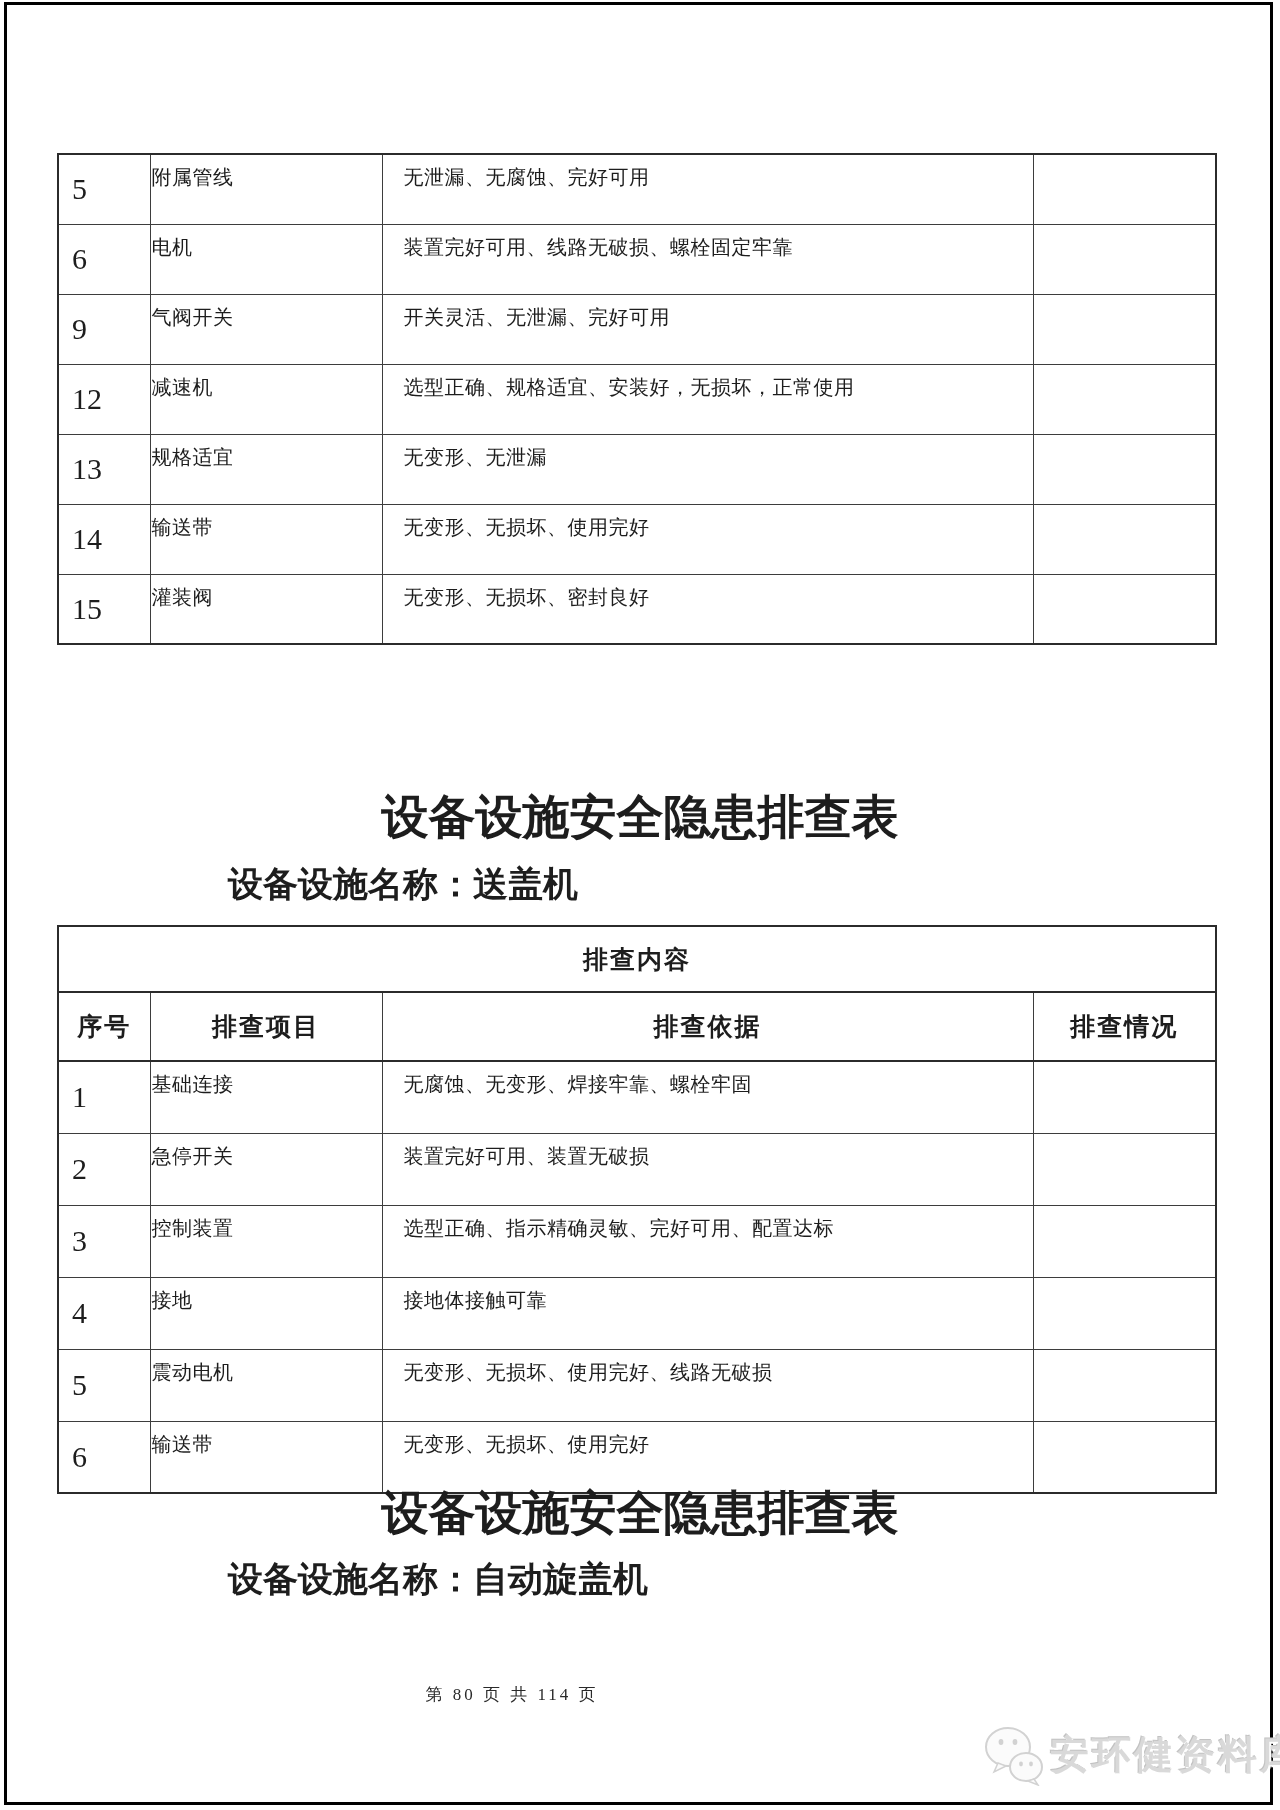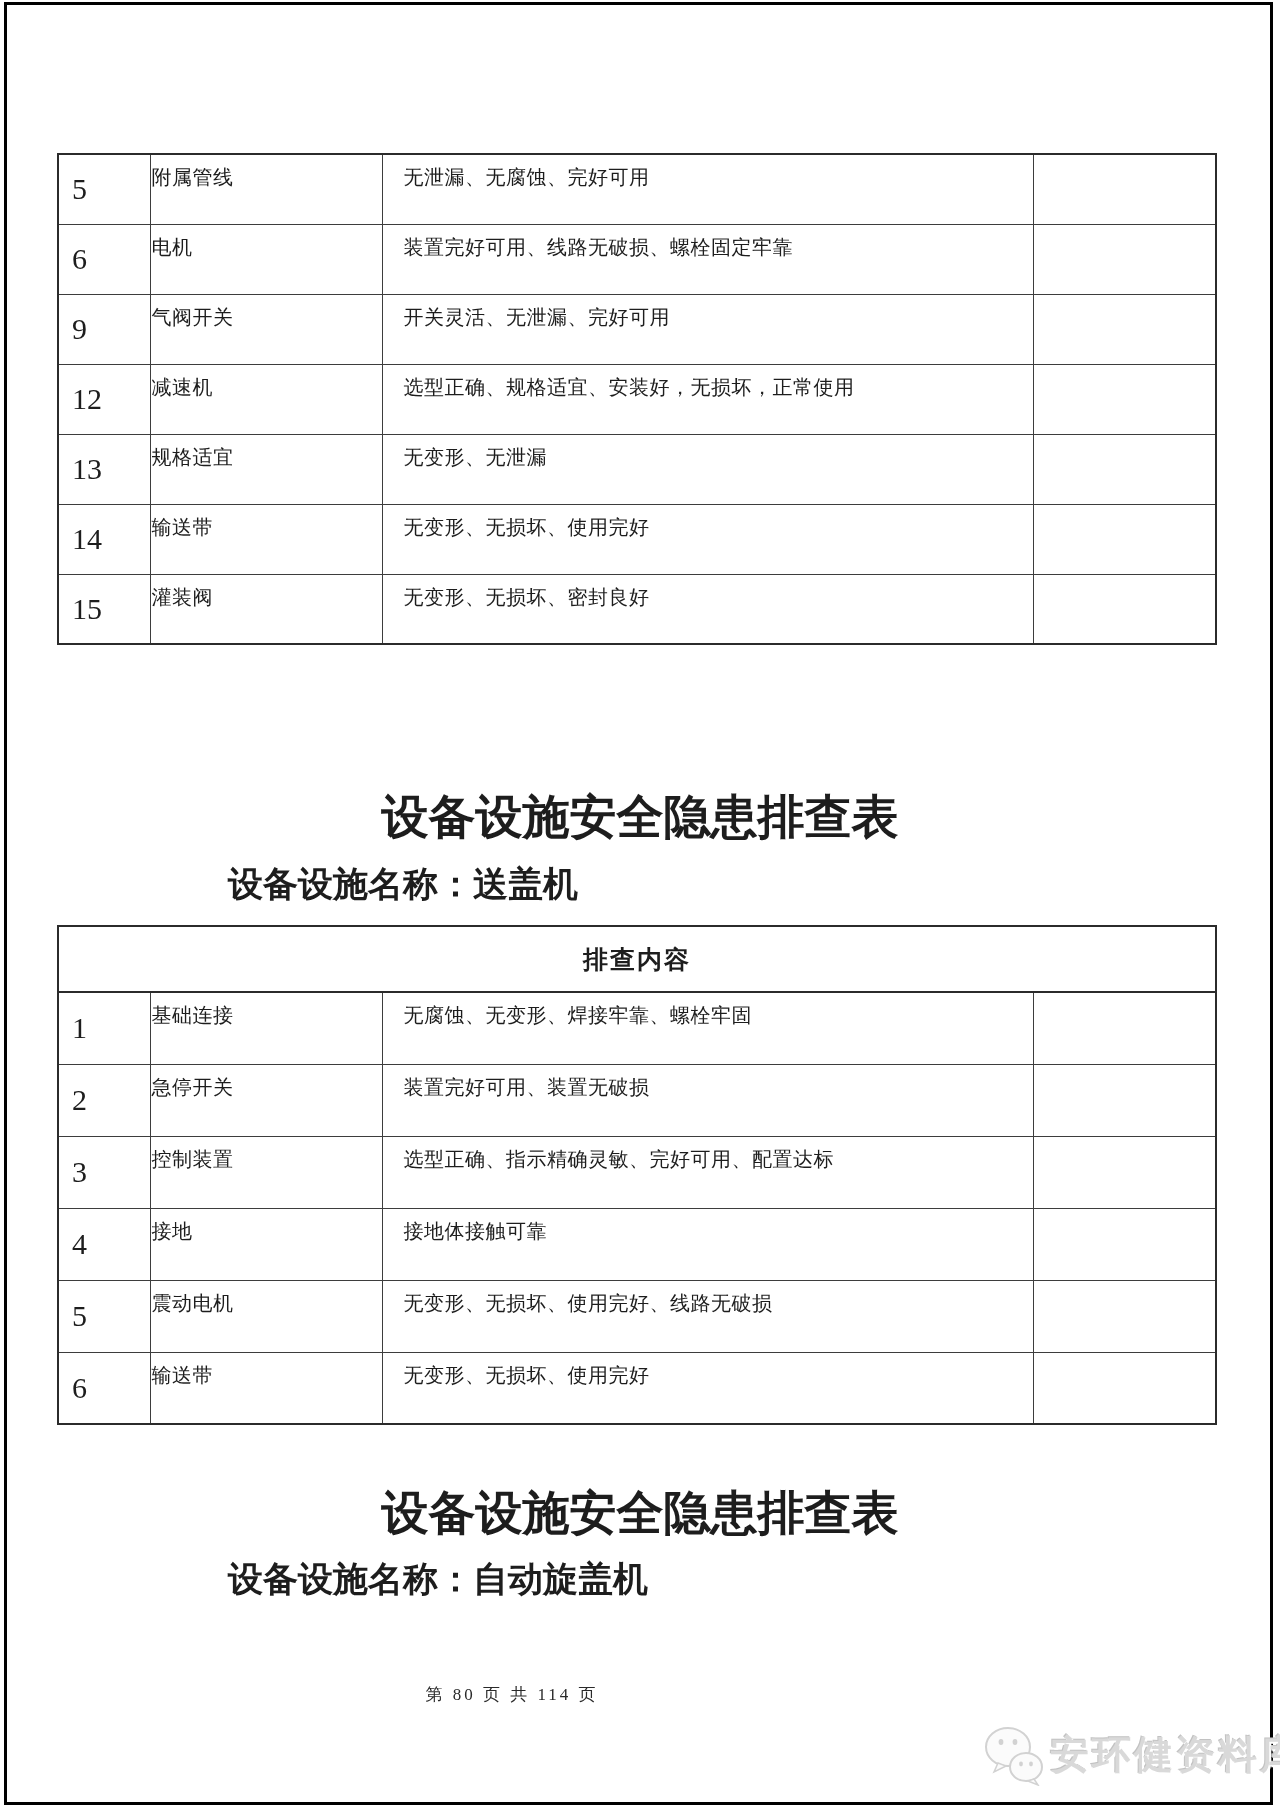--- a/index.html
+++ b/index.html
@@ -186,20 +186,26 @@
   <table class="tbl tbl2">
     <colgroup>
       <col style="width:92px">
         <col style="width:232px">
         <col style="width:651px">
         <col style="width:183px">
     </colgroup>
     <thead>
       <tr class="h1">
         <th colspan="4">排查内容</th>
+      </tr>
+      <tr class="h2">
+        <th>序号</th>
+        <th>排查项目</th>
+        <th>排查依据</th>
+        <th>排查情况</th>
       </tr>
     </thead>
     <tbody>
       <tr>
         <td class="c-no">1</td>
         <td class="c-item">基础连接</td>
         <td class="c-basis">无腐蚀、无变形、焊接牢靠、螺栓牢固</td>
         <td class="c-status"></td>
       </tr>
       <tr>

